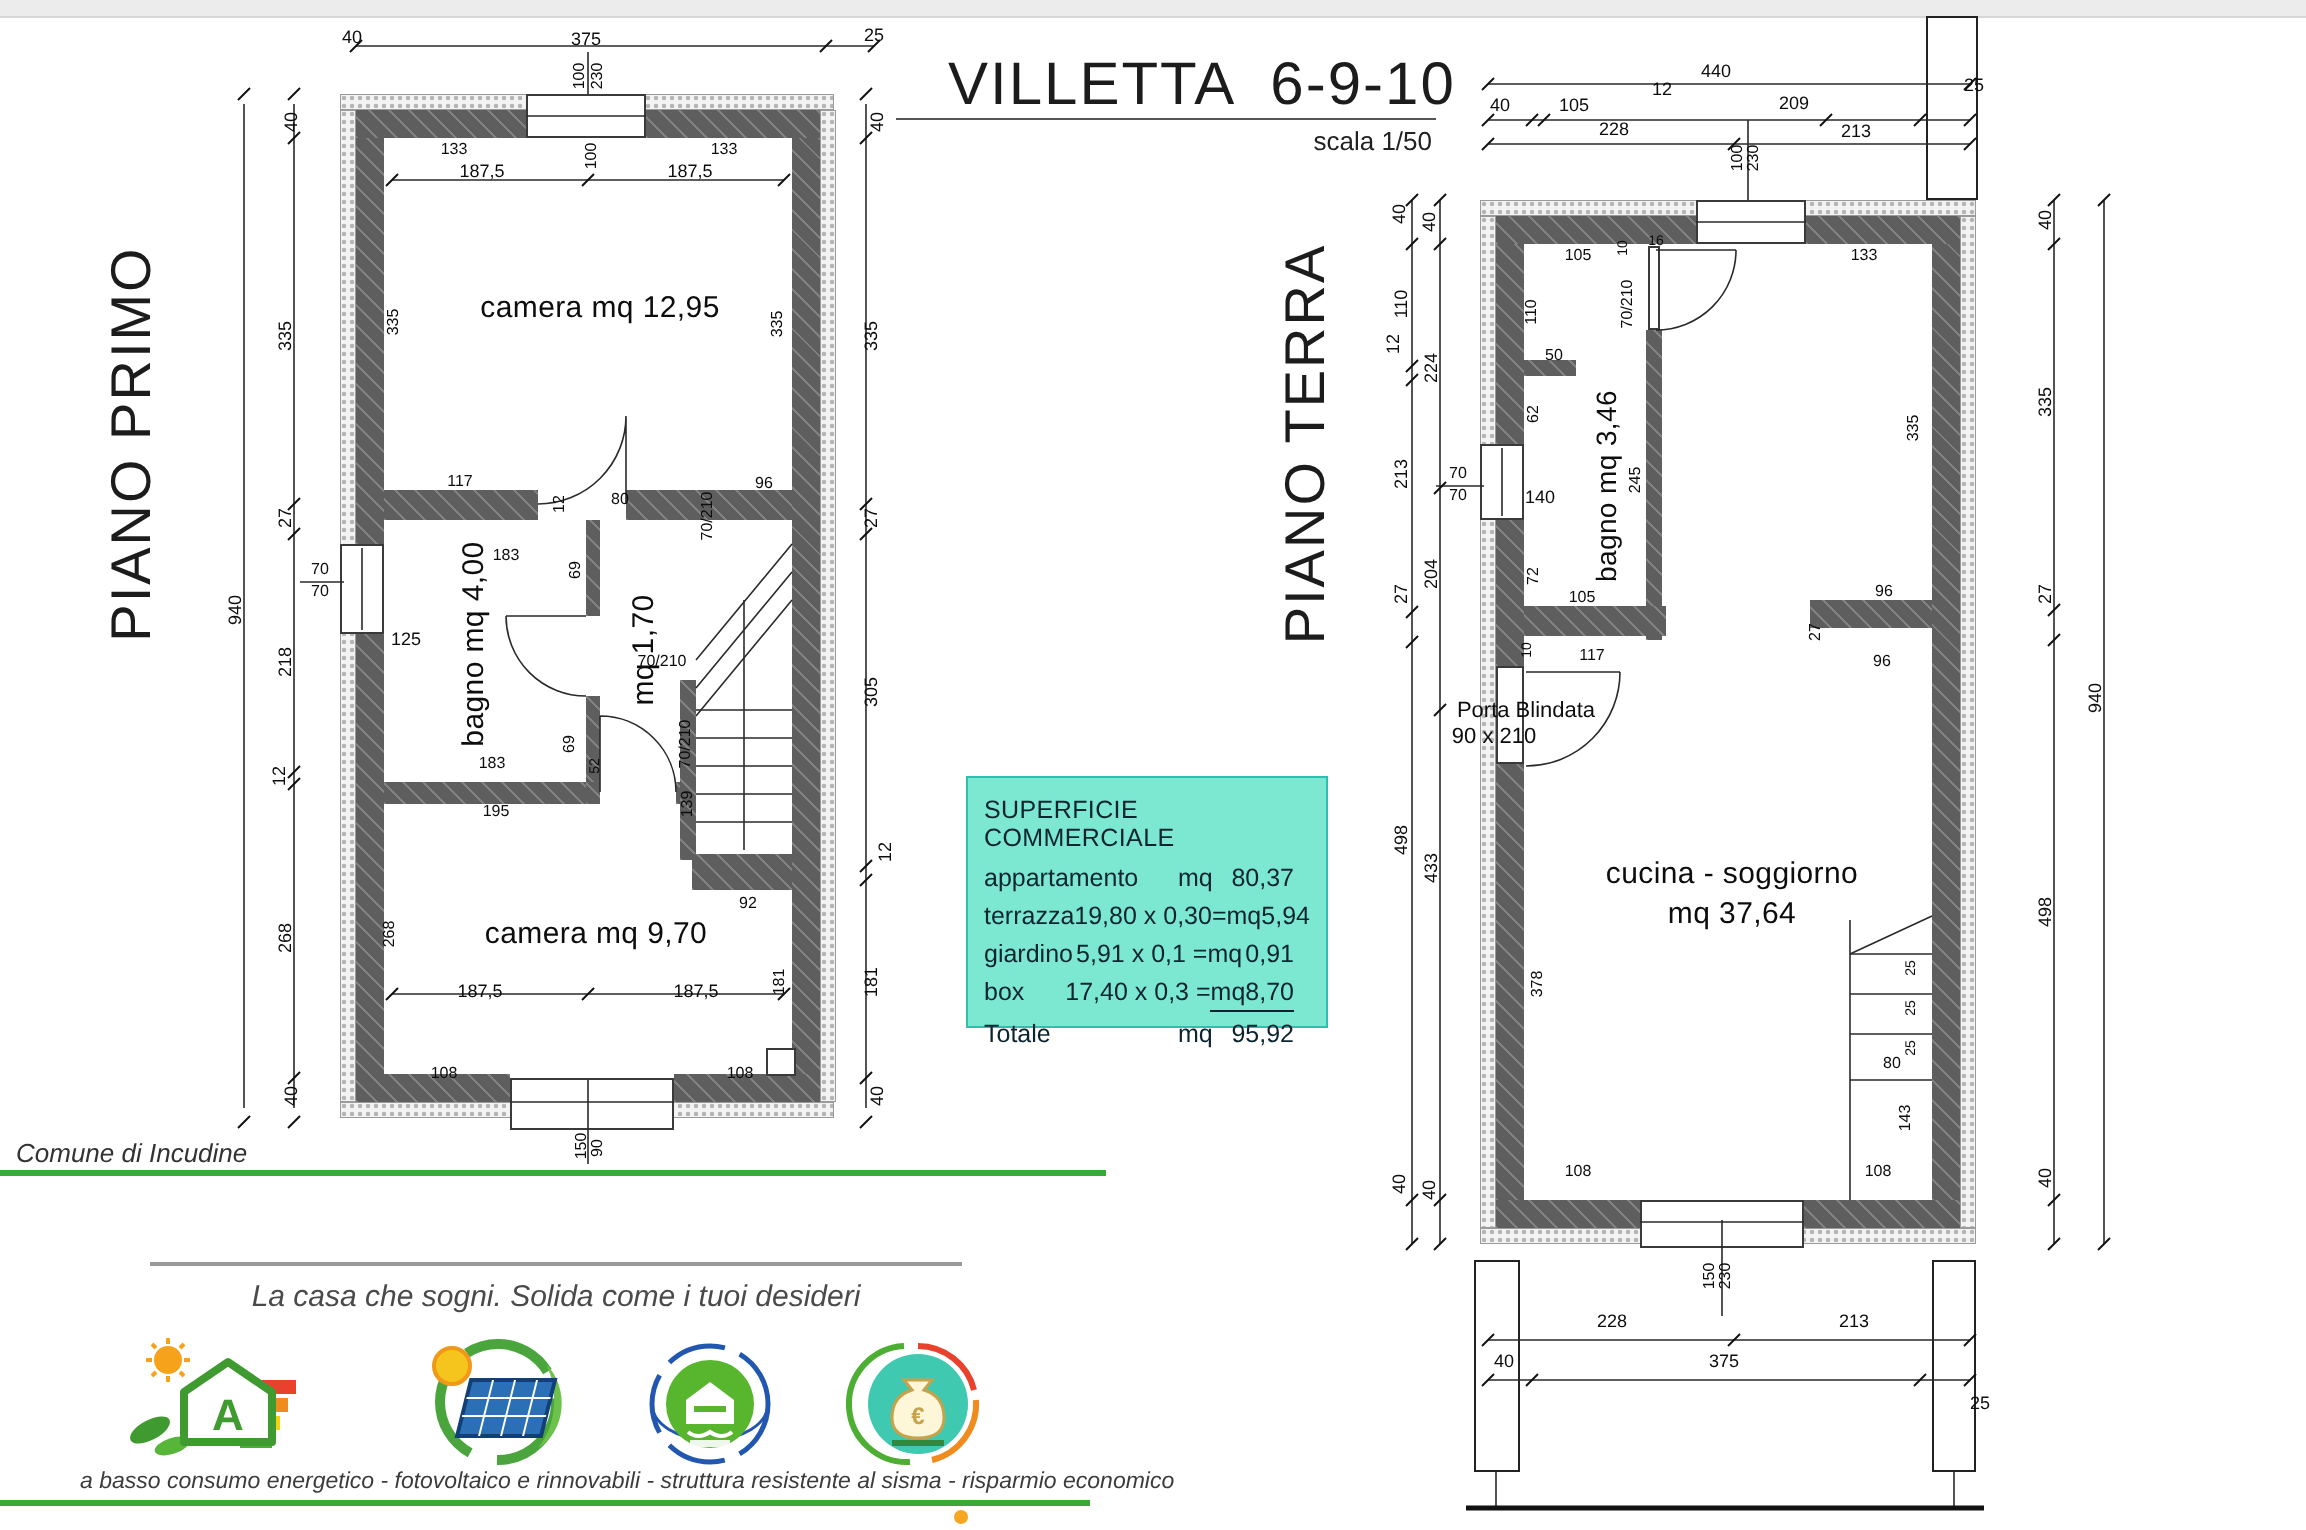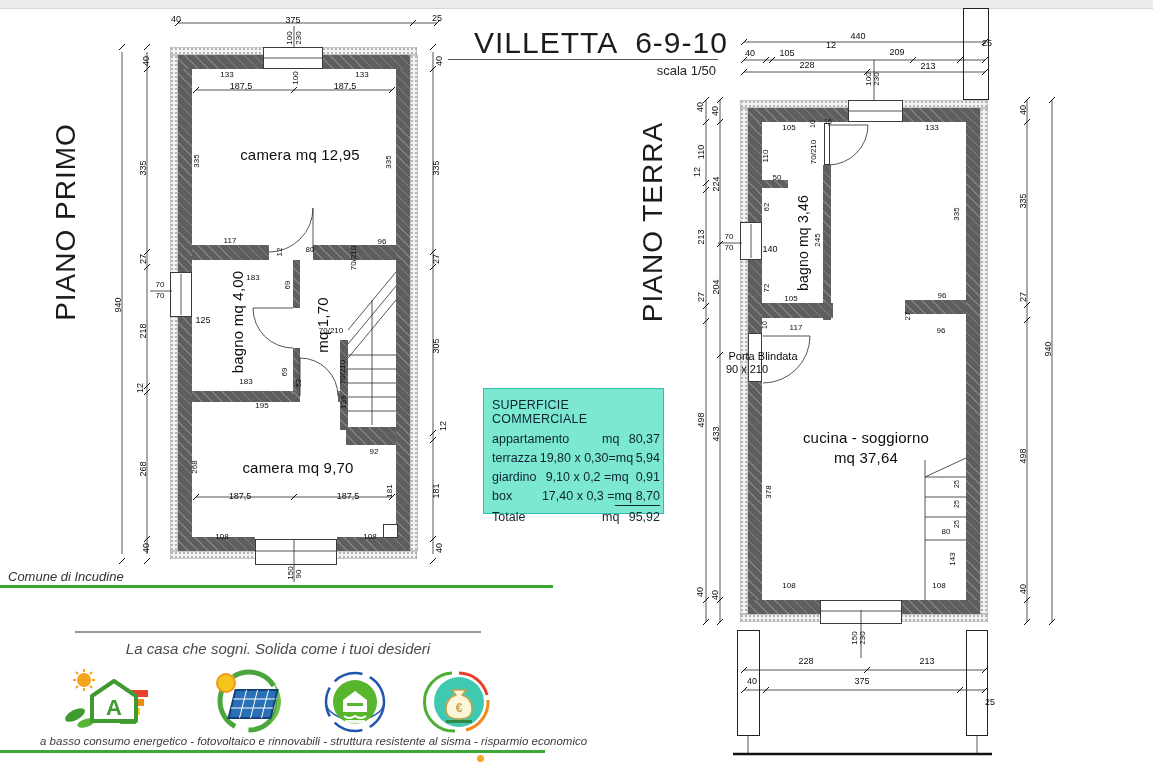--- a/index.html
+++ b/index.html
@@ -19,21 +19,21 @@
   svg.ovl{position:absolute;left:0;top:0}
   
   .main-title{position:absolute;left:474px;top:26px;font-size:30px;letter-spacing:1px;color:#1c1c1c;white-space:pre}
   .title-rule{position:absolute;left:448px;top:59px;width:270px;height:1px;background:#555}
   .scale-note{position:absolute;left:448px;top:63px;width:268px;text-align:right;font-size:13px;color:#222}
   .plan-title{position:absolute;transform:translate(-50%,-50%) rotate(-90deg);font-size:28px;letter-spacing:1px;color:#1c1c1c;white-space:nowrap}
   .comune{position:absolute;left:8px;top:569px;font-size:13px;font-style:italic;color:#333}
   .greenline{position:absolute;height:3px}
   
   .sbox{position:absolute;left:483px;top:388px;width:181px;height:126px;border:1px solid #2fbfae;
-        box-sizing:border-box;padding:9px 3px 0 8px;font-size:12.5px;color:#0b2430}
+        box-sizing:border-box;padding:9px 16px 0 8px;font-size:12.5px;color:#0b2430}
   .sbox-title{margin-bottom:6px;letter-spacing:.2px}
   .srow{display:flex;margin-top:3.5px;line-height:1.25}
   .sl{width:64px;white-space:nowrap}
   .sf{flex:1;white-space:nowrap}
   .su{width:22px}
   .sv{width:36px;text-align:right}
   .u4 .su,.u4 .sv{border-bottom:1px solid #0b2430}
   
   .brand{position:absolute;left:75px;top:592px;width:406px;text-align:center;font-size:33px;font-style:italic;color:#8c8c8c;letter-spacing:1px}
   .brand-rule{position:absolute;left:75px;top:631px;width:406px;height:2px;background:#9a9a9a}
@@ -266,21 +266,21 @@
       <span class="lbl" style="left: 160px; top: 285px; font-size: 8px; transform: translate(-50%, -50%);">70</span>
       <span class="lbl" style="left: 160px; top: 296px; font-size: 8px; transform: translate(-50%, -50%);">70</span>
       <span class="lbl" style="left: 203px; top: 297px; transform: translate(-50%, -50%); margin-top: 23px;">125</span>
       <span class="lbl room" style="left: 237px; top: 322px; font-size: 15px; transform: translate(-50%, -50%) rotate(-90deg);">bagno mq 4,00</span>
       <span class="lbl room" style="left: 322px; top: 325px; font-size: 15px; transform: translate(-50%, -50%) rotate(-90deg);">mq 1,70</span>
       <span class="lbl" style="left: 331px; top: 331px; font-size: 8px; transform: translate(-50%, -50%);">70/210</span>
       <span class="lbl" style="left: 246px; top: 382px; font-size: 8px; transform: translate(-50%, -50%);">183</span>
       <span class="lbl" style="left: 285px; top: 372px; font-size: 8px; transform: translate(-50%, -50%) rotate(-90deg);">69</span>
       <span class="lbl" style="left: 298px; top: 383px; font-size: 7px; transform: translate(-50%, -50%) rotate(-90deg);">52</span>
       <span class="lbl" style="left: 343px; top: 372px; font-size: 8px; transform: translate(-50%, -50%) rotate(-90deg);">70/210</span>
-      <span class="lbl" style="left: 262px; top: 406px; font-size: 8px; transform: translate(-50%, -50%);">195</span>
+      <span class="lbl" style="left: 248px; top: 406px; font-size: 8px; transform: translate(-50%, -50%);">195</span>
       <span class="lbl" style="left: 344px; top: 402px; font-size: 8px; transform: translate(-50%, -50%) rotate(-90deg);">139</span>
       <span class="lbl" style="left: 374px; top: 452px; font-size: 8px; transform: translate(-50%, -50%);">92</span>
       <span class="lbl" style="left: 195px; top: 467px; font-size: 8px; transform: translate(-50%, -50%) rotate(-90deg);">268</span>
       <span class="lbl" style="left: 390px; top: 491px; font-size: 8px; transform: translate(-50%, -50%) rotate(-90deg);">181</span>
       <span class="lbl room" style="left: 298px; top: 467px; font-size: 15px; transform: translate(-50%, -50%);">camera mq 9,70</span>
       <span class="lbl" style="left: 240px; top: 496px; transform: translate(-50%, -50%);">187,5</span>
       <span class="lbl" style="left: 348px; top: 496px; transform: translate(-50%, -50%);">187,5</span>
       <span class="lbl" style="left: 222px; top: 537px; font-size: 8px; transform: translate(-50%, -50%);">108</span>
       <span class="lbl" style="left: 370px; top: 537px; font-size: 8px; transform: translate(-50%, -50%);">108</span>
       <span class="lbl" style="left: 291px; top: 573px; font-size: 8px; transform: translate(-50%, -50%) rotate(-90deg);">150</span>
@@ -366,21 +366,21 @@
       <span class="sv">80,37</span>
     </div>
     <div class="srow">
       <span class="sl">terrazza</span>
       <span class="sf">19,80 x 0,30=</span>
       <span class="su">mq</span>
       <span class="sv">5,94</span>
     </div>
     <div class="srow">
       <span class="sl">giardino</span>
-      <span class="sf">9,10 x 0,2 =</span>
+      <span class="sf">5,91 x 0,1 =</span>
       <span class="su">mq</span>
       <span class="sv">0,91</span>
     </div>
     <div class="srow u4">
       <span class="sl">box</span>
       <span class="sf">17,40 x 0,3 =</span>
       <span class="su">mq</span>
       <span class="sv">8,70</span>
     </div>
     <div class="srow">

